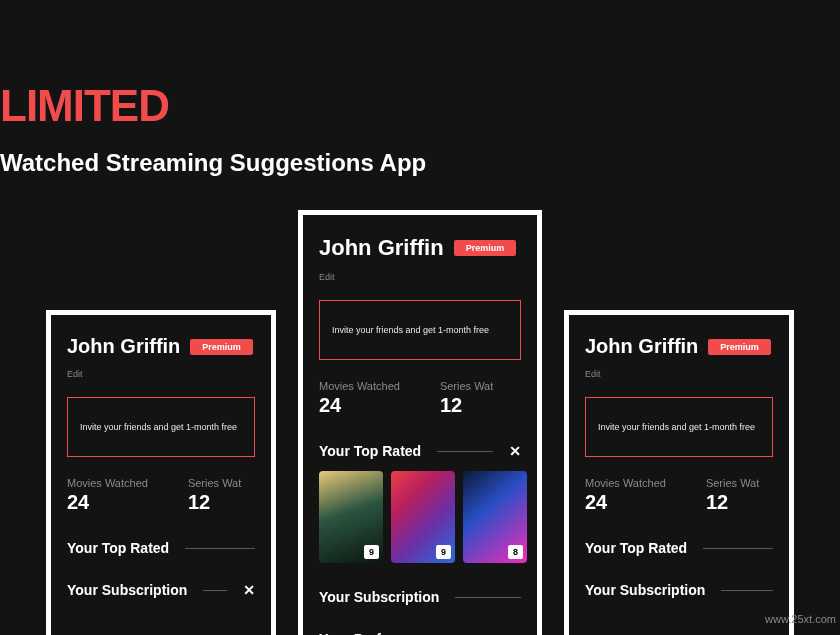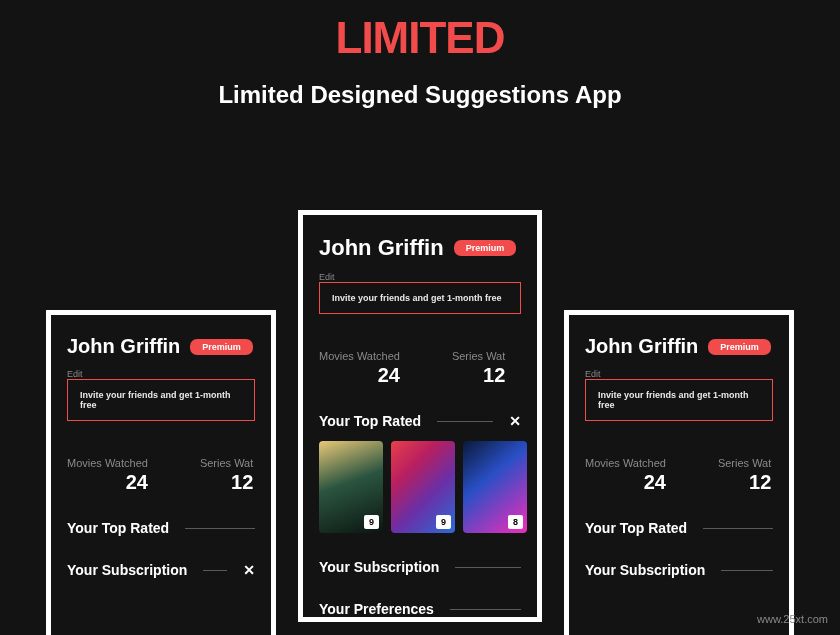--- a/index.html
+++ b/index.html
@@ -5,21 +5,21 @@
 * { margin: 0; padding: 0; box-sizing: border-box; }
 body {
   background: #131313;
   width: 840px;
   height: 635px;
   font-family: -apple-system, BlinkMacSystemFont, "Segoe UI", Helvetica, Arial, sans-serif;
   color: #fff;
   overflow: hidden;
   position: relative;
 }
-.header { text-align: center; padding-top: 13px; }
+.header { text-align: left; padding-top: 44px; margin-top: 37px; }
 .brand {
   font-size: 44px;
   font-weight: 900;
   letter-spacing: -1px;
   color: #f14b4b;
 }
 .title {
   font-size: 24px;
   font-weight: 700;
   color: #fff;
@@ -52,35 +52,35 @@
 }
 .user-row { display: flex; align-items: center; gap: 10px; }
 .user-name { font-size: 20px; font-weight: 800; }
 .card.center .user-name { font-size: 22px; }
 .badge {
   background: #f14b4b;
   color: #fff;
   font-size: 9px;
   font-weight: 600;
   padding: 3px 12px;
-  border-radius: 7px;
+  border-radius: 2px;
 }
 .edit-link {
   font-size: 9px;
   color: #888;
   margin-top: 11px;
 }
 .invite-box {
   border: 1px solid #f14b4b;
-  padding: 10px 12px;
+  padding: 24px 12px;
+  margin-top: 18px;
   font-size: 9px;
   color: #e8e8e8;
-  font-weight: bold;
-}
-.stats { display: flex; gap: 52px; margin-top: 36px; text-align: right; }
+}
+.stats { display: flex; gap: 40px; margin-top: 20px; }
 .stat-label { font-size: 11px; color: #8a8a8a; }
 .stat-value { font-size: 20px; font-weight: 800; margin-top: 2px; }
 .section-row {
   display: flex;
   align-items: center;
   margin-top: 26px;
   gap: 16px;
 }
 .section-title { font-size: 14px; font-weight: 800; white-space: nowrap; }
 .section-line { flex: 1; height: 1px; background: #5a5a5a; }
@@ -108,32 +108,32 @@
   font-weight: 700;
   padding: 2px 5px;
   border-radius: 2px;
 }
 .p1 { background: linear-gradient(160deg, #e8c878 0%, #2b5540 45%, #0b1510 100%); }
 .p2 { background: linear-gradient(135deg, #e8404a 0%, #b81f5f 30%, #6b2fa5 60%, #2b6bd8 100%); }
 .p3 { background: linear-gradient(140deg, #0a1a3a 0%, #2a4fc5 40%, #e22fbb 95%); }
 .watermark {
   position: absolute;
   bottom: 10px;
-  right: 12px;
+  right: 4px;
   font-size: 11px;
   color: #888;
   margin-left: 39px;
 }
 </style>
 </head>
 <body>
 
 <div class="header">
   <div class="brand">LIMITED</div>
-  <div class="title">Limited Designed Suggestions App</div>
+  <div class="title">Watched Streaming Suggestions App</div>
 </div>
 
 <div class="cards-row">
 
   <div class="card">
     <div class="user-row">
       <div class="user-name">John Griffin</div>
       <div class="badge">Premium</div>
     </div>
     <div class="edit-link">Edit</div>

